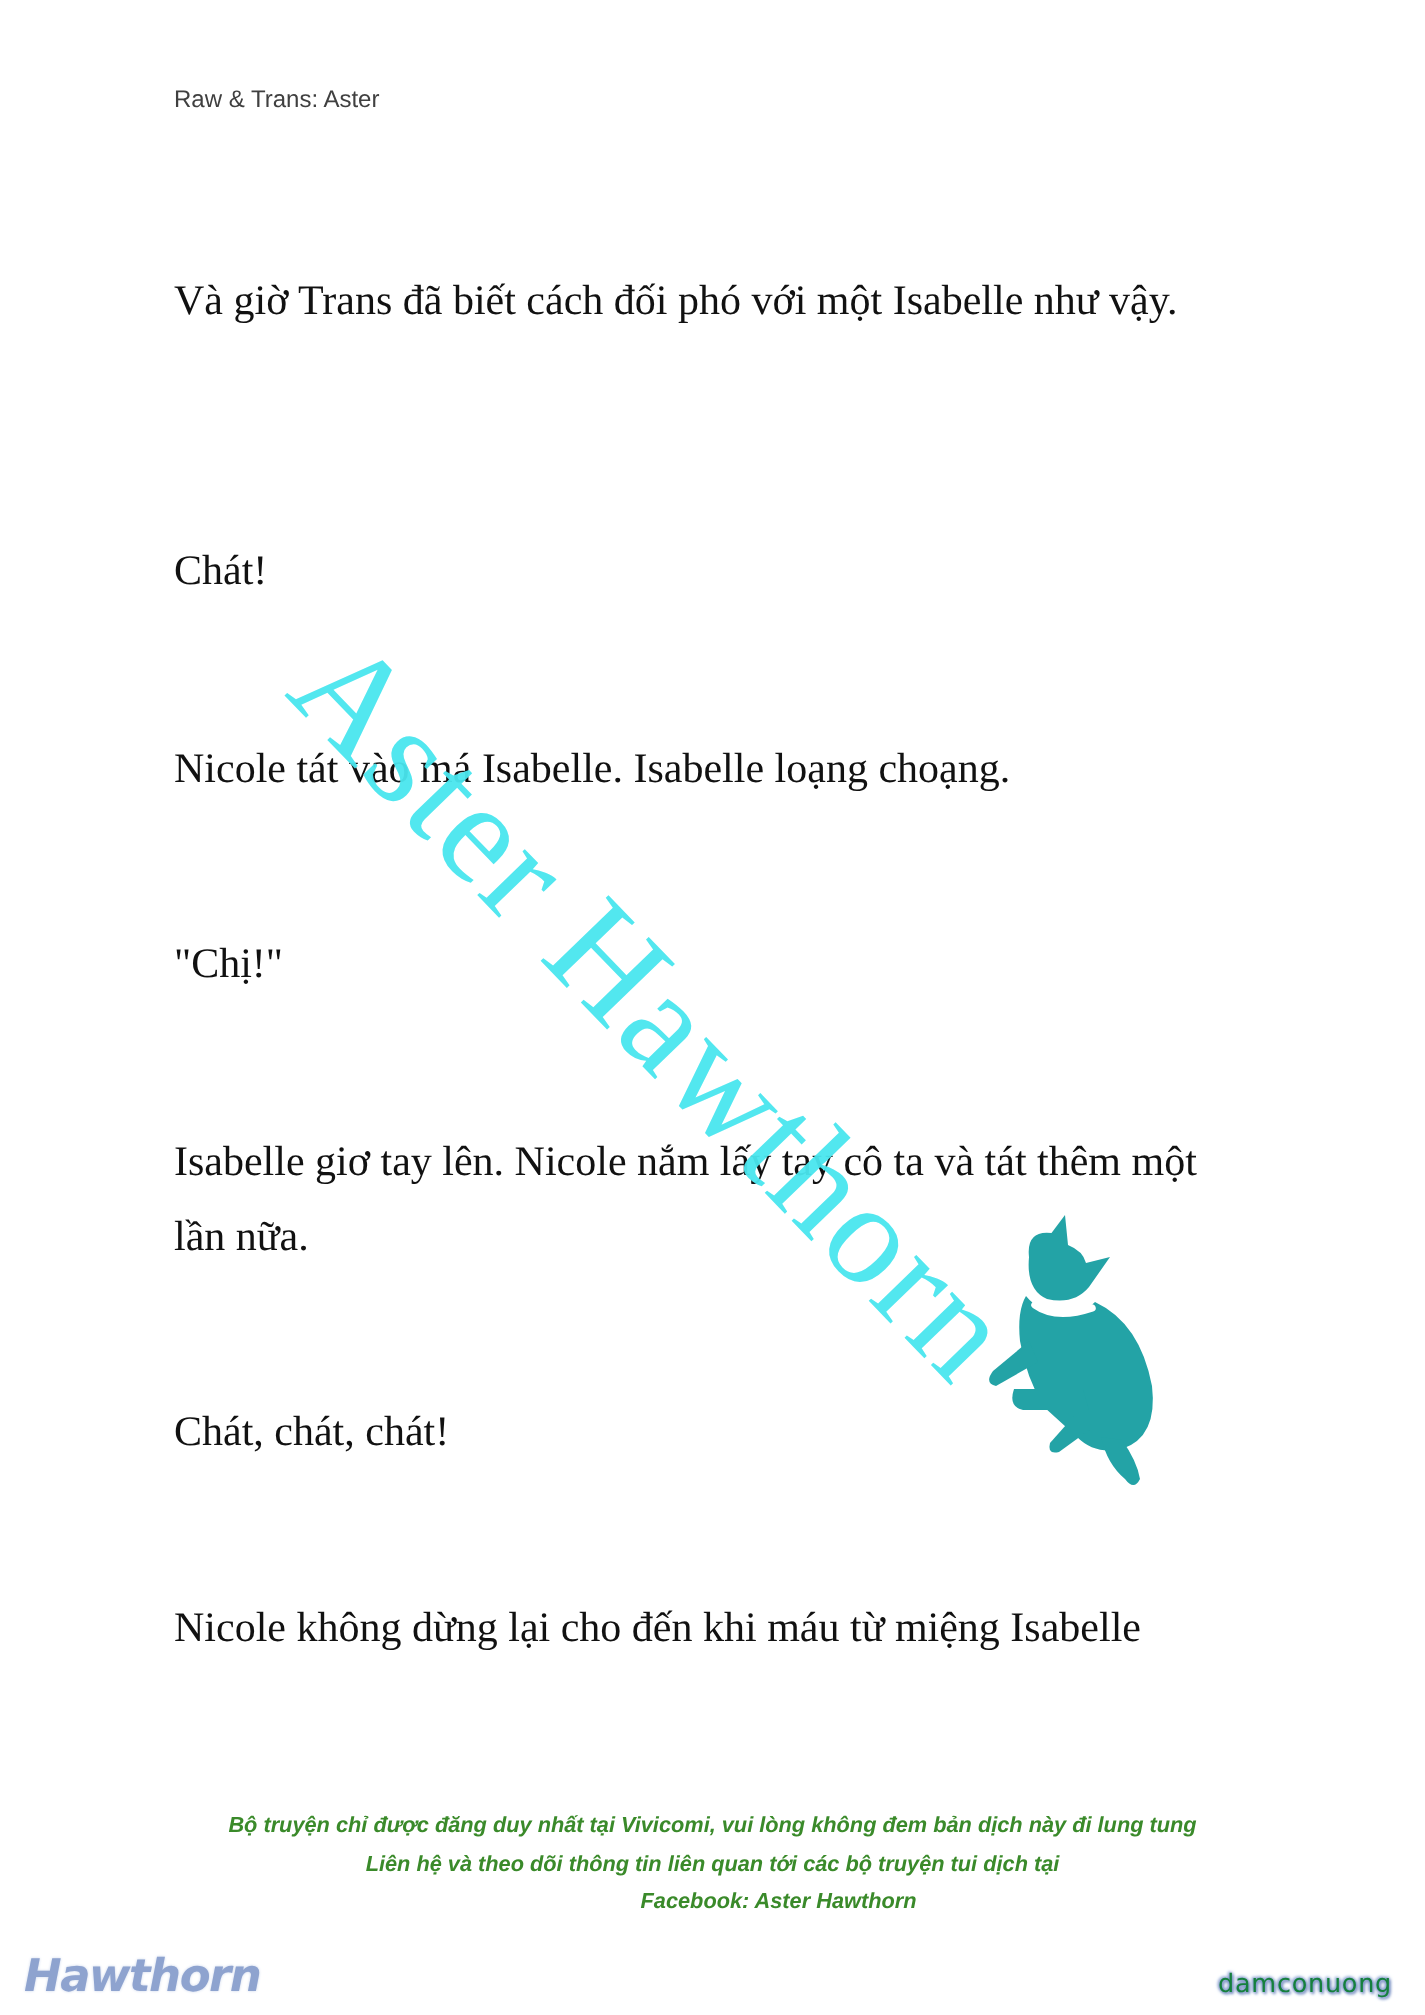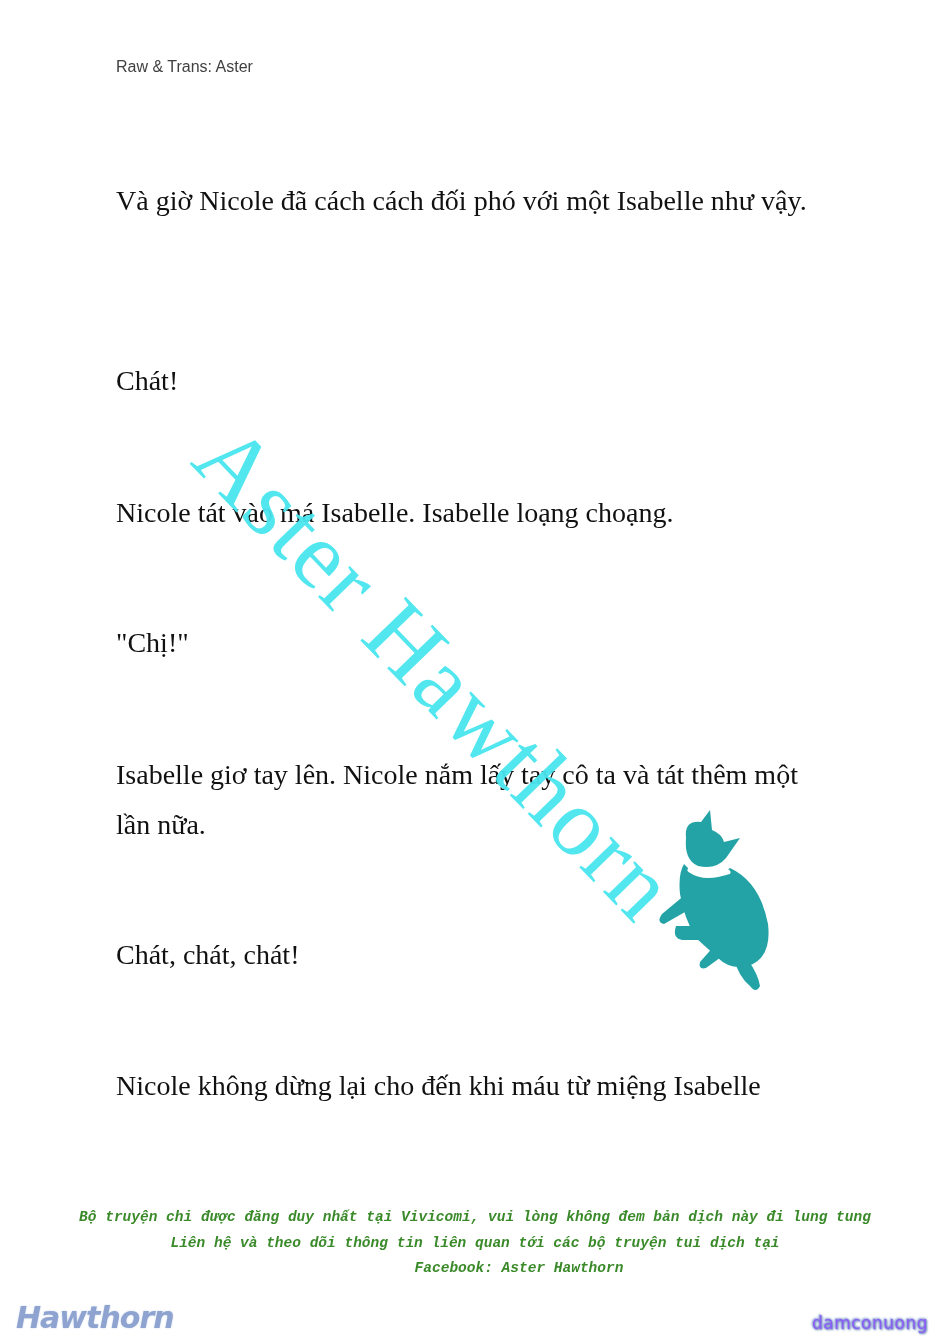--- a/index.html
+++ b/index.html
@@ -17,45 +17,45 @@
   .para .line { display:block; }
   .watermark {
     position:absolute; left:130px; top:520px;
     font-family:"Liberation Serif", serif; font-size:96px; color:#49e6ef;
     transform-origin:0 0; transform:rotate(46deg) translate(0,-170px);
     white-space:nowrap; letter-spacing:2px; opacity:0.95;
   }
   .cat { position:absolute; left:656px; top:808px; width:126px; height:186px; }
   .footer {
     position:absolute; left:0; width:950px; text-align:center;
-    font-family:Liberation Mono, monospace; font-style:italic; font-weight:bold;
+    font-family:Liberation Sans, sans-serif; font-style:italic; font-weight:bold;
     font-size:14.5px; color:#3a8a2a;
   }
   .logo-left {
     position:absolute; left:16px; top:1300px;
     font-family:"DejaVu Sans", sans-serif; font-weight:bold; font-style:italic;
     font-size:30px; color:#8ea3cf; letter-spacing:-1px;
     text-shadow: 0 0 2px #c9d4ea;
   }
   .logo-right {
     position:absolute; left:812px; top:1313px;
-    font-family:"DejaVu Sans", sans-serif; font-size:17px; color:#8b5cf6;
+    font-family:"DejaVu Sans", sans-serif; font-size:17px; color:#15803d;
     letter-spacing:0.5px;
     text-shadow: 0 0 2px #7f96c8, 0 0 3px #7f96c8, 1px 1px 2px #6b84bb, -1px -1px 2px #a9bbe0;
   }
 </style>
 </head>
 <body>
 
 <div class="page">
 
   <div class="header">Raw &amp; Trans: Aster</div>
 
   <div class="para" style="top:176px;">
-    <span class="line">Và giờ Nicole đã cách cách đối phó với một Isabelle như vậy.</span>
+    <span class="line">Và giờ Trans đã biết cách đối phó với một Isabelle như vậy.</span>
   </div>
 
   <div class="para" style="top:356px;">
     <span class="line">Chát!</span>
   </div>
 
   <div class="para" style="top:488px;">
     <span class="line">Nicole tát vào má Isabelle. Isabelle loạng choạng.</span>
   </div>
 

